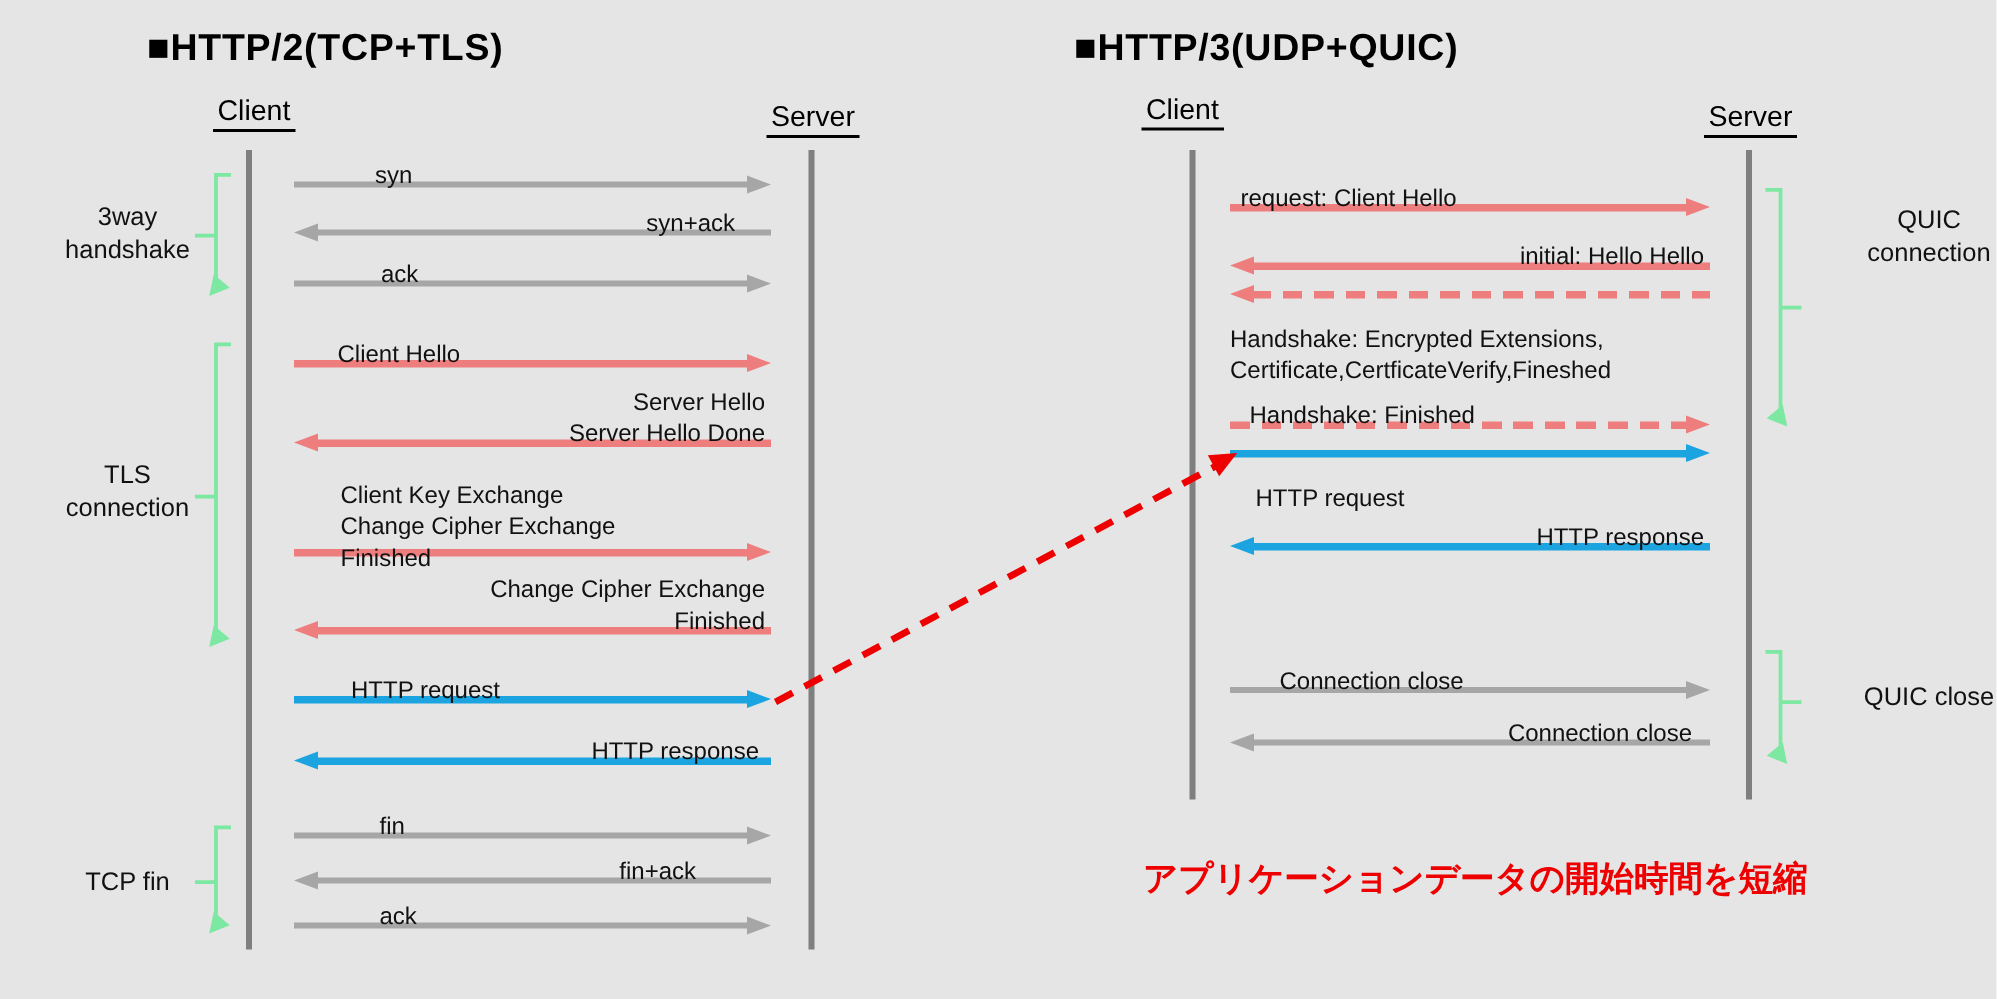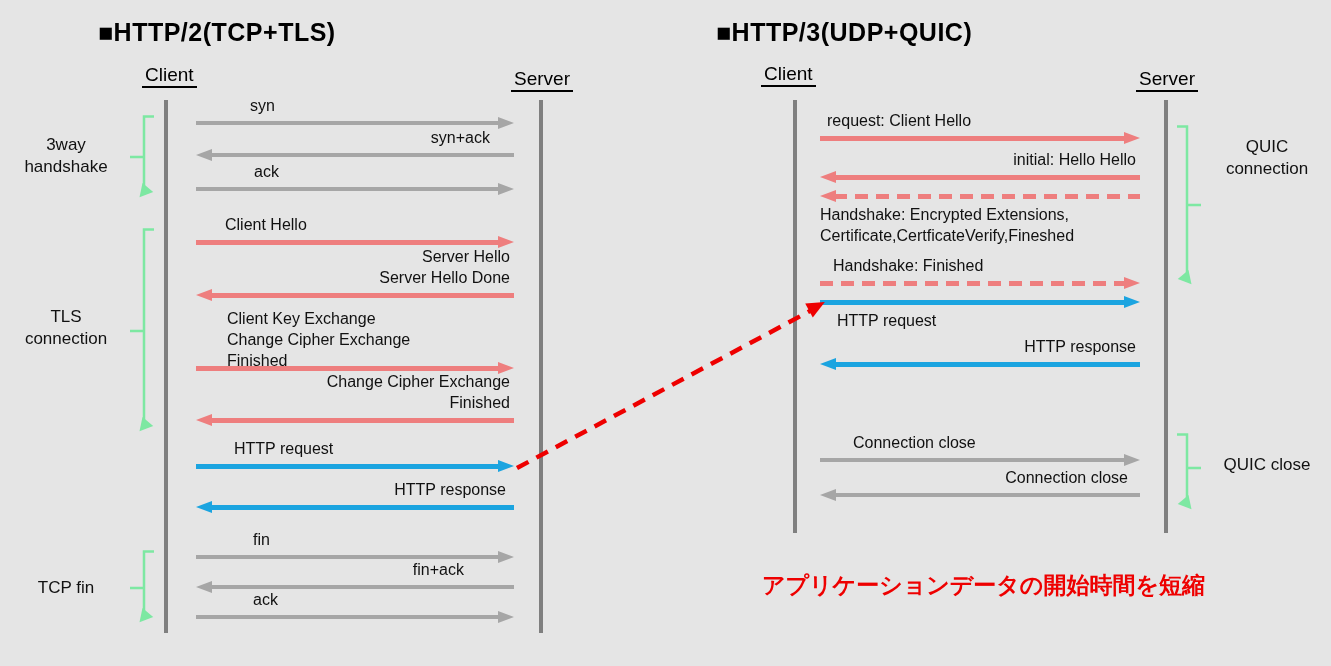--- a/index.html
+++ b/index.html
@@ -10,22 +10,22 @@
   }
   .title{position:absolute;font-size:25px;font-weight:bold;color:#000;white-space:nowrap;letter-spacing:0.5px;}
   #panel-http2 .title{left:98px;top:18px;}
   #panel-http3 .title{left:716px;top:18px;}
   .endpoint{position:absolute;font-size:19px;color:#000;border-bottom:2px solid #000;padding:0 3px;white-space:nowrap;}
   #panel-http2 .client{left:142px;top:64px;}
   #panel-http2 .server{left:511px;top:68px;}
   #panel-http3 .client{left:761px;top:63px;}
   #panel-http3 .server{left:1136px;top:68px;}
   .note{position:absolute;left:762px;top:570px;font-size:23px;font-weight:bold;white-space:nowrap;}
-  .msg-label{white-space:pre-line;font-size:16px;line-height:21px;color:#111;}
-  .brk-label{white-space:pre-line;font-size:17px;line-height:22px;color:#111;text-align:center;}
+  .msg-label{white-space:pre-line;font-size:16px;line-height:21px;color:#111;margin-top:12px;}
+  .brk-label{white-space:pre-line;font-size:17px;line-height:22px;color:#111;text-align:center;margin-left:19px;}
   svg{position:absolute;overflow:visible;}
 </style>
 </head>
 <body>
 
 <div id="stage">
 
   <div id="panel-http2">
     <div class="title">■HTTP/2(TCP+TLS)</div>
     <div class="endpoint client">Client</div>

